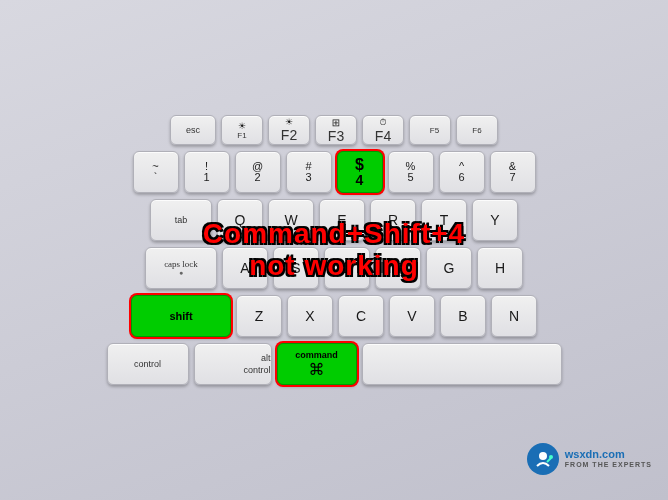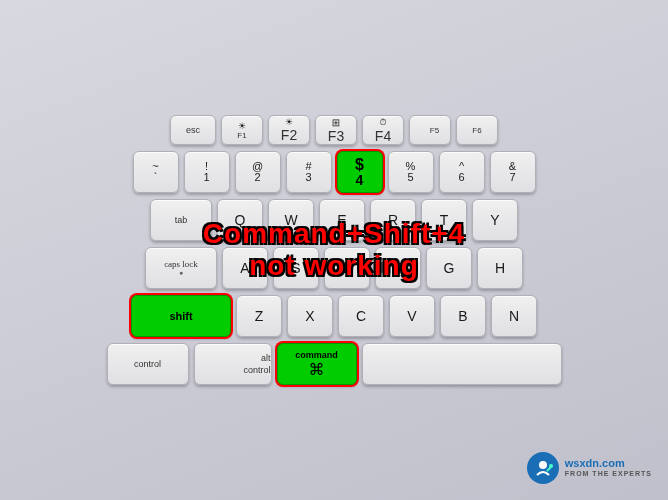--- a/index.html
+++ b/index.html
@@ -128,21 +128,21 @@
     .overlay-line2 {
       font-size: 28px;
       font-weight: 900;
       color: #ff0000;
       text-shadow: -2px -2px 0 #000, 2px -2px 0 #000, -2px 2px 0 #000, 2px 2px 0 #000;
       letter-spacing: 1px;
     }
 
     .watermark {
       position: absolute;
-      bottom: 16px;
+      bottom: 25px;
       right: 16px;
       display: flex;
       align-items: center;
       gap: 6px;
       margin-top: 36px;
     }
 
     .watermark-logo {
       width: 32px;
       height: 32px;

